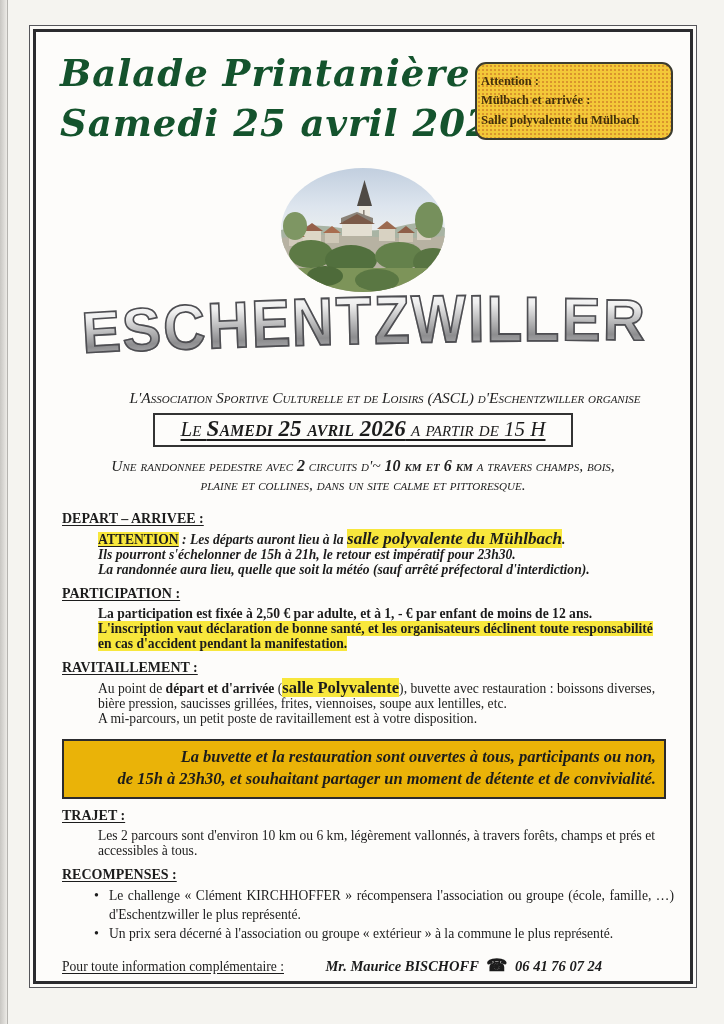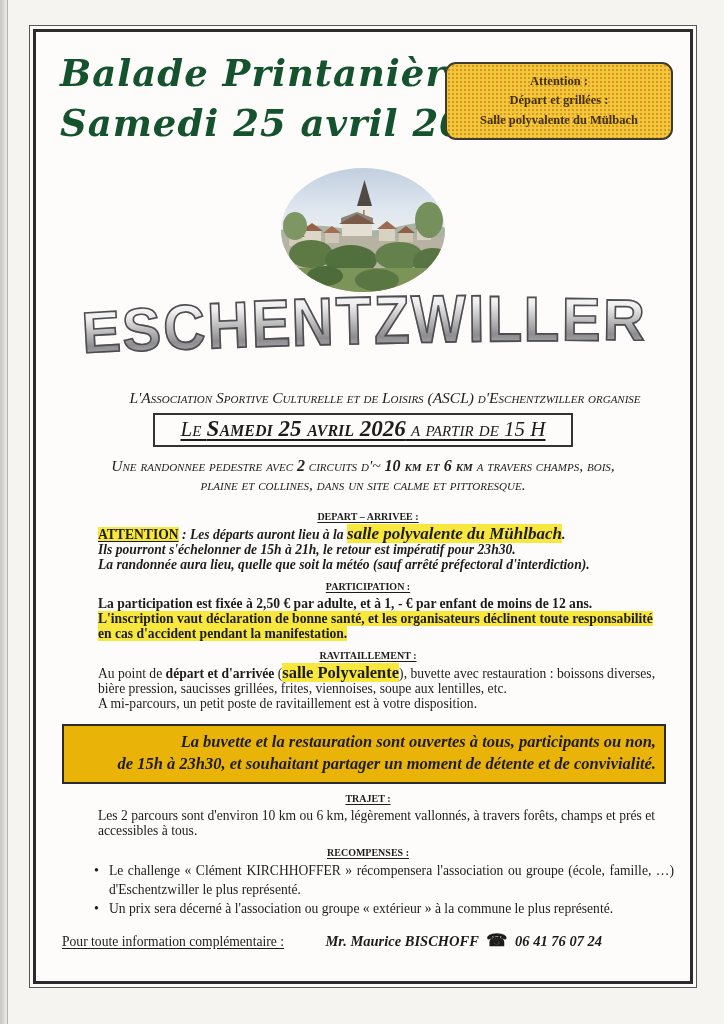--- a/index.html
+++ b/index.html
@@ -13,26 +13,26 @@
     background:linear-gradient(90deg,#c8c6c2,#eceae6);border-right:1px solid #b5b3af;}
   .frame{position:absolute;left:29px;top:25px;width:668px;height:963px;
     border:1px solid #55555a;padding:3px;box-sizing:border-box;background:#fbfaf7;}
   .inner{width:100%;height:100%;border:3px solid #2b2b2e;box-sizing:border-box;
     position:relative;background:#fdfcfa;}
 
   
   .title{position:absolute;left:24px;top:16px;
     font-family:"DejaVu Serif", serif;font-style:italic;font-weight:700;
     font-size:37px;line-height:50px;color:#14532d;letter-spacing:1px;white-space:nowrap;}
-  .attn-box{position:absolute;right:17px;top:30px;width:228px;box-sizing:border-box;
+  .attn-box{position:absolute;right:17px;top:30px;width:198px;box-sizing:border-box;
     background-color:#f3c838;
     background-image:radial-gradient(#d8932c 0.7px, rgba(0,0,0,0) 0.9px);
     background-size:4px 4px;
     border:2px solid #3c3c30;border-radius:11px;
-    padding:8px 4px;text-align:center;
+    padding:8px 4px;
     font-weight:700;font-size:12.5px;line-height:1.55;color:#43300a;}
 
   
   .photo{position:absolute;left:50%;top:136px;transform:translateX(-50%);
     width:164px;height:124px;border-radius:50%;overflow:hidden;}
   .photo svg{display:block;width:100%;height:100%;}
 
   
   .wordart{position:absolute;left:0;right:0;top:260px;text-align:center;
     transform:rotate(-1.3deg);white-space:nowrap;}
@@ -52,22 +52,22 @@
   .datebox{display:inline-block;border:2px solid #333;padding:1px 26px 3px;
     font-style:italic;font-variant:small-caps;font-size:21px;
     text-decoration:underline;text-underline-offset:3px;background:#fdfcfa;}
   .datebox b{font-size:23px;}
   .desc{position:absolute;left:0;right:0;top:424px;text-align:center;
     font-style:italic;font-variant:small-caps;font-size:15.5px;line-height:19px;color:#222;}
   .desc b{font-size:16px;}
 
   
   .main{position:absolute;left:26px;right:16px;top:470px;font-size:13.6px;}
-  .h3{font-weight:700;font-size:10px;text-decoration:underline;text-underline-offset:2px;
-    margin:9px 0 4px;text-align:center;}
+  .h3{font-weight:700;font-size:14px;text-decoration:underline;text-underline-offset:2px;
+    margin:9px 0 4px;}
   .ind{margin:0 0 0 28px;line-height:15px;padding-left:8px;}
   .bi{font-weight:700;font-style:italic;}
   .b{font-weight:700;}
   .hl{background:#f8e73c;}
   .hl-big{background:#f8e73c;font-weight:700;font-style:italic;font-size:17px;}
   .hl-big2{background:#f8e73c;font-weight:700;font-size:16.5px;}
   .attention-lbl{font-weight:700;text-decoration:underline;text-underline-offset:2px;background:#f8e73c;}
 
   .buvette{margin:13px 8px 9px 0;border:2px solid #2b2b2e;padding:5px 8px 7px;
     text-align:right;font-weight:700;font-style:italic;font-size:16.5px;line-height:22px;
@@ -91,21 +91,21 @@
 <div class="frame">
   <div class="inner">
 
     <div class="title">
       <div>Balade Printanière</div>
       <div>Samedi 25 avril 2026</div>
     </div>
 
     <div class="attn-box">
       <div>Attention :</div>
-      <div>Départ et grillées :</div>
+      <div>Mülbach et arrivée :</div>
       <div>Salle polyvalente du Mülbach</div>
     </div>
 
     <div class="photo">
       <svg viewBox="0 0 164 124" preserveAspectRatio="none">
         <defs>
           <linearGradient id="sky" x1="0" y1="0" x2="0" y2="1">
             <stop offset="0" stop-color="#c2cfdf"></stop>
             <stop offset="0.55" stop-color="#dde5ee"></stop>
             <stop offset="1" stop-color="#edf0f0"></stop>

